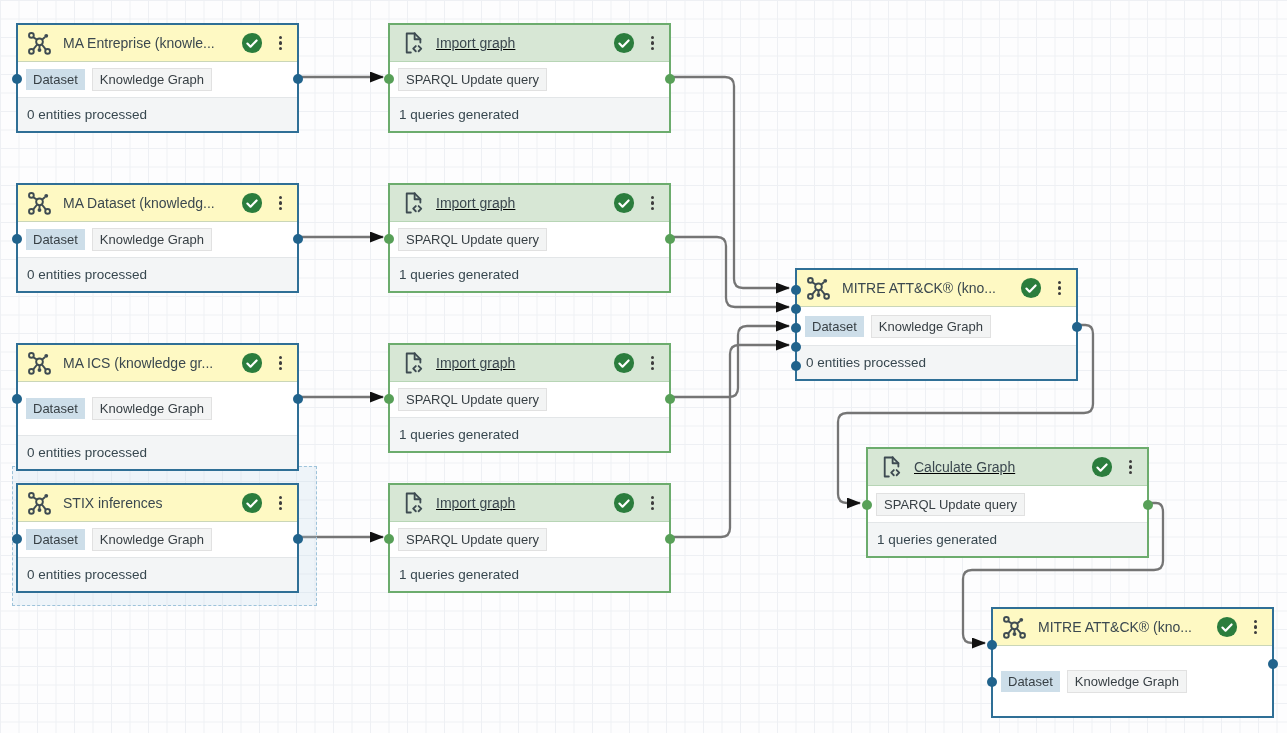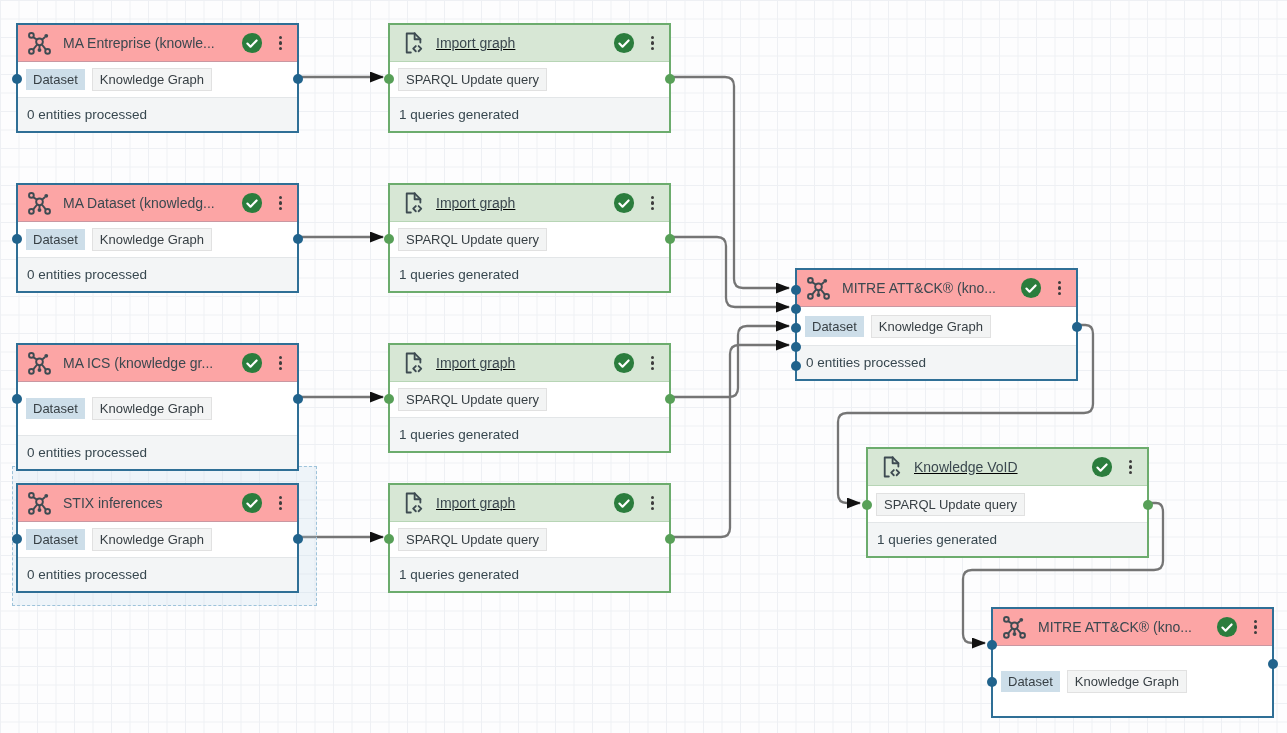--- a/index.html
+++ b/index.html
@@ -21,21 +21,21 @@
   .node{
     position:absolute;z-index:2;display:flex;flex-direction:column;
     background:#fff;box-sizing:border-box;
   }
   .node.dataset{border:2px solid #2f6f96;}
   .node.task{border:2px solid #6cac6d;}
   .node-header{
     height:36px;flex:none;display:flex;align-items:center;
     padding:0 9px;gap:10px;
   }
-  .node.dataset .node-header{background:#fca5a5;border-bottom:1px solid rgba(47,111,150,0.25);padding-left:8px;}
+  .node.dataset .node-header{background:#fef9c3;border-bottom:1px solid rgba(47,111,150,0.25);padding-left:8px;}
   .node.task .node-header{background:#d7e7d5;border-bottom:1px solid rgba(108,172,109,0.3);text-decoration:underline;}
   .node-icon{flex:none;width:27px;height:27px;display:flex;align-items:center;justify-content:center;}
   .node-title{
     flex:1;font-size:14px;color:#3b484f;white-space:nowrap;overflow:hidden;
   }
   .badge{flex:none;width:22px;height:22px;display:flex;}
   .kebab{
     flex:none;display:flex;flex-direction:column;gap:2.5px;
     padding:4px 6px;cursor:pointer;align-items:center;
   }
@@ -434,21 +434,21 @@
           <svg viewBox="0 0 24 24" width="26" height="26">
             <g stroke="#3e4b52" stroke-width="1.7" fill="none" stroke-linejoin="round" stroke-linecap="round">
               <path d="M13.5 3.2 H6.2 V20.8 H10"></path>
               <path d="M13.5 3.2 L18.8 8.5 V11.5"></path>
               <path d="M13.5 3.2 V8.5 H18.8"></path>
               <path d="M14.6 14.8 L12.2 17.2 L14.6 19.6"></path>
               <path d="M17.2 14.8 L19.6 17.2 L17.2 19.6"></path>
             </g>
           </svg>
         </span>
-        <span class="node-title">Knowledge VoID</span>
+        <span class="node-title">Calculate Graph</span>
         <span class="badge">
           <svg viewBox="0 0 24 24" width="22" height="22">
             <circle cx="12" cy="12" r="11" fill="#2b7d3d"></circle>
             <path d="M7 12.6 L10.4 16 L17 9.2" stroke="#fff" stroke-width="2.4" fill="none" stroke-linecap="round" stroke-linejoin="round"></path>
           </svg>
         </span>
         <span class="kebab">
           <i></i>
           <i></i>
           <i></i>

